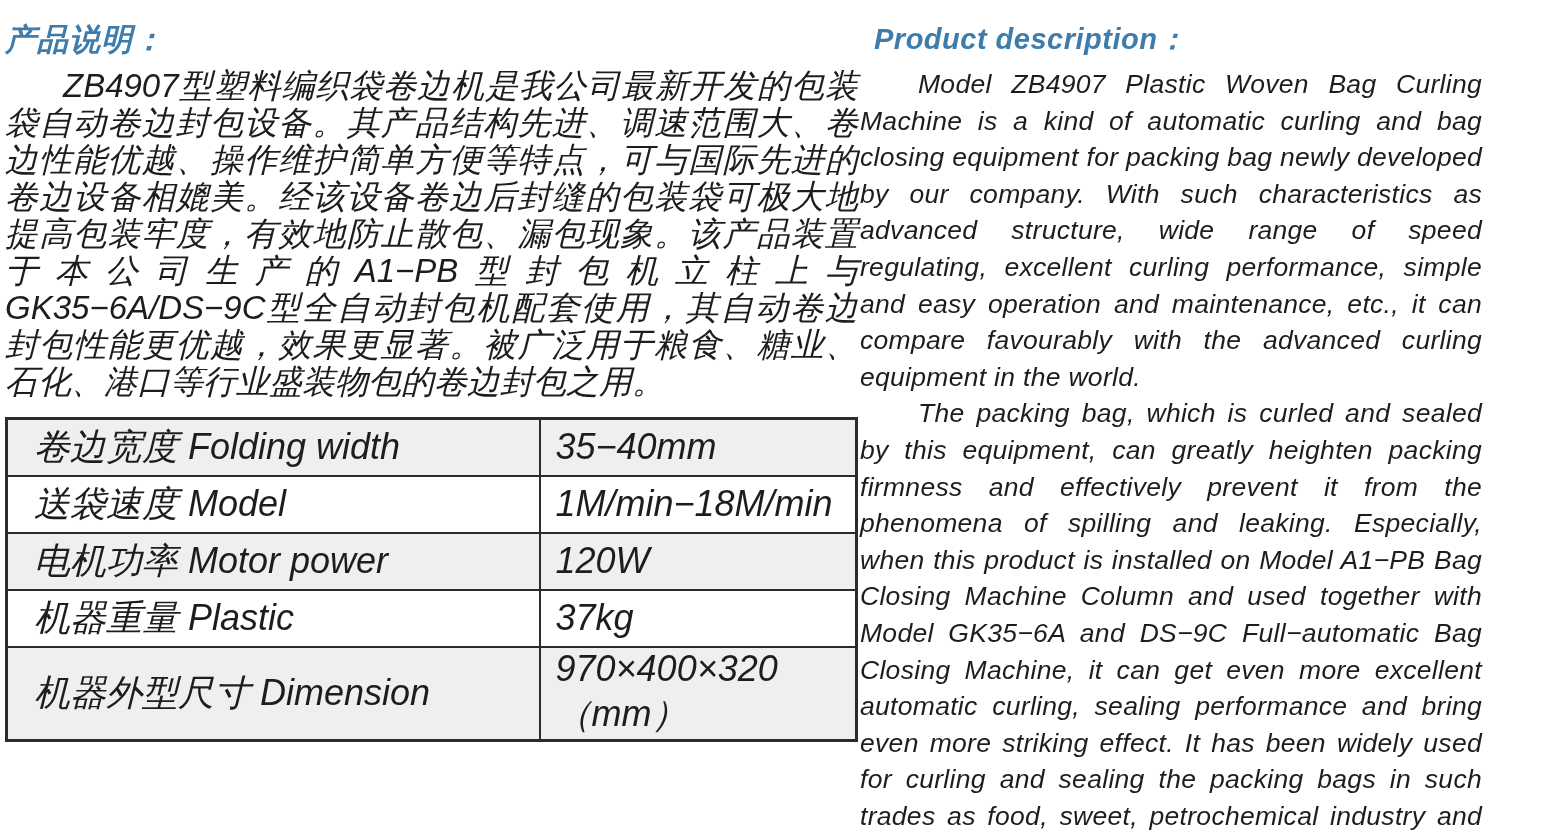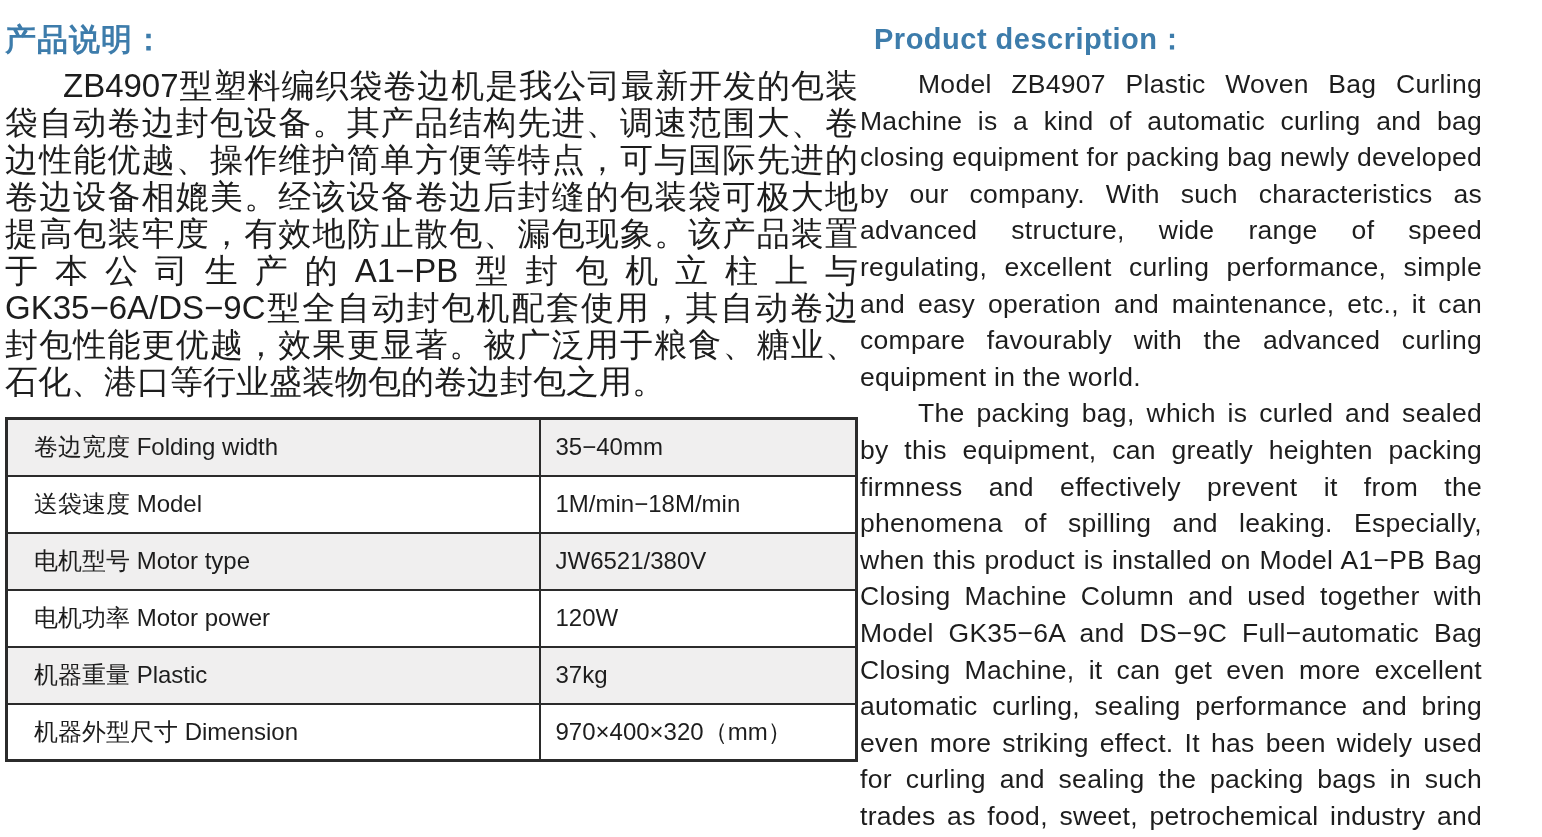--- a/index.html
+++ b/index.html
@@ -16,20 +16,21 @@
     height: 837px;
     background: var(--page_bg);
     font-family: "Liberation Sans", "DejaVu Sans", sans-serif;
     color: var(--body_text);
     overflow: hidden;
   }
   .page {
     width: 1542px;
     height: 696px;
     display: flex;
+    font-style: italic;
   }
   
   .col-left {
     width: 860px;
     padding-left: 5px;
     flex: 0 0 auto;
   }
   .cn-heading {
     margin: 19px 0 6px 0;
     font-size: 31px;
@@ -55,21 +56,21 @@
   }
   table.specs {
     margin-top: 17px;
     width: 853px;
     border-collapse: collapse;
     border: 3px solid var(--table_border);
   }
   table.specs td {
     border: 2px solid var(--table_border);
     height: 57px;
-    font-size: 24px;
+    font-size: 36px;
     color: var(--body_text);
     padding: 0 12px 0 26px;
     vertical-align: middle;
     background: #ffffff;
   }
   table.specs td.value {
     width: 317px;
     padding-left: 15px;
   }
   table.specs tr:nth-child(odd) td {
@@ -114,24 +115,20 @@
       <tbody>
         <tr>
           <td class="label">卷边宽度 Folding width</td>
           <td class="value">35−40mm</td>
         </tr>
         <tr>
           <td class="label">送袋速度 Model</td>
           <td class="value">1M/min−18M/min</td>
         </tr>
         <tr>
-          <td class="label">电机型号 Motor type</td>
-          <td class="value">JW6521/380V</td>
-        </tr>
-        <tr>
           <td class="label">电机功率 Motor power</td>
           <td class="value">120W</td>
         </tr>
         <tr>
           <td class="label">机器重量 Plastic</td>
           <td class="value">37kg</td>
         </tr>
         <tr>
           <td class="label">机器外型尺寸 Dimension</td>
           <td class="value">970×400×320（mm）</td>

